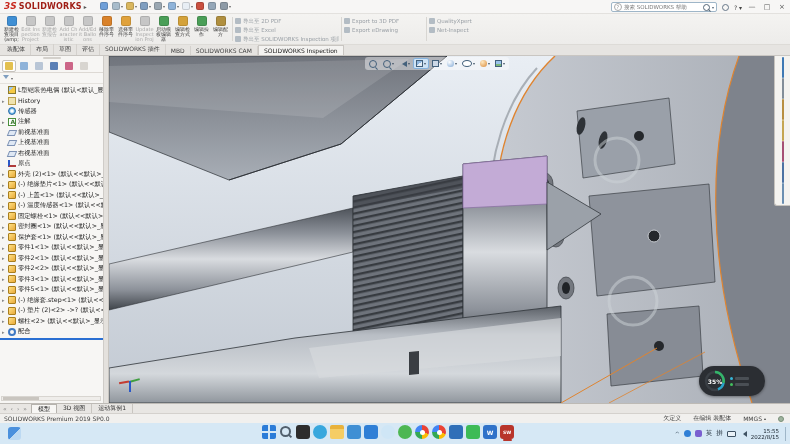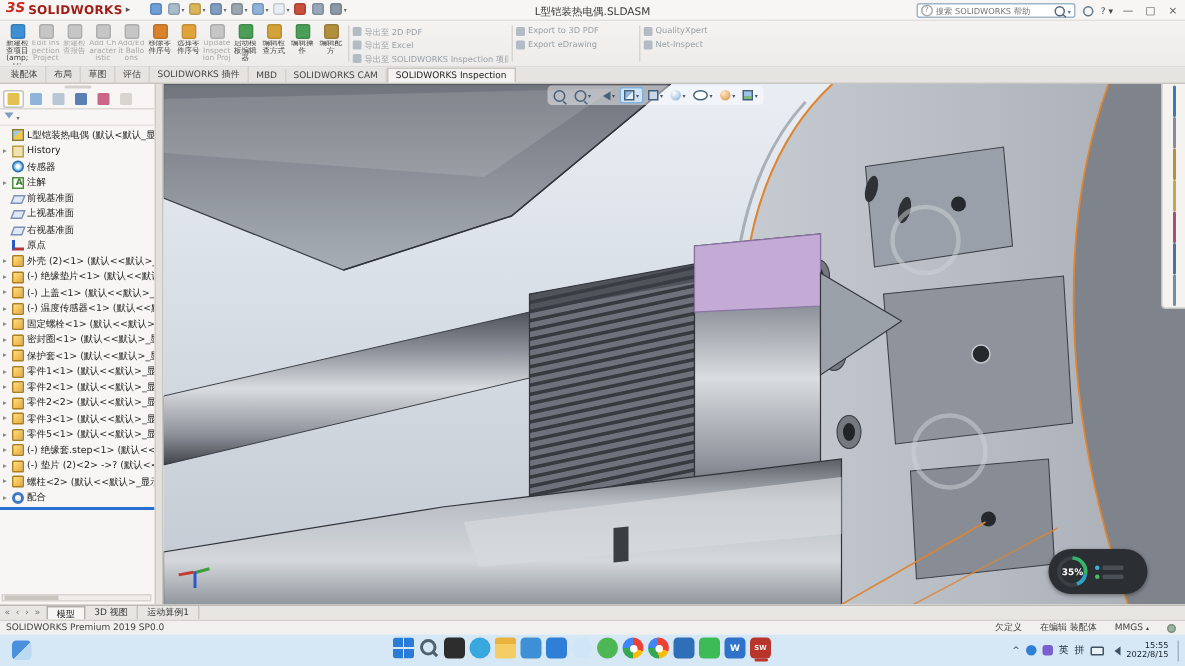--- a/index.html
+++ b/index.html
@@ -197,21 +197,20 @@
         <span class="qbtn">
           <span class="qicon file-properties-icon" style="background: rgb(149, 167, 184);"></span>
           <span class="qcaret"></span>
         </span>
 
         <span class="qbtn">
           <span class="qicon options-icon" style="background: rgb(141, 154, 166);"></span>
           <span class="qcaret">▾</span>
         </span>
       </div>
-    <div class="doc-title">L型铠装热电偶.SLDASM</div>
     <div class="tb-right">
       <span class="searchbox">
         <span class="s-q">?</span>
         <span class="s-text">搜索 SOLIDWORKS 帮助</span>
         <span class="s-mag"></span>
         <span class="s-caret">▾</span>
       </span>
       <span class="login-icon"></span>
       <span class="help">? ▾</span>
       <span class="winbtn">—</span>

